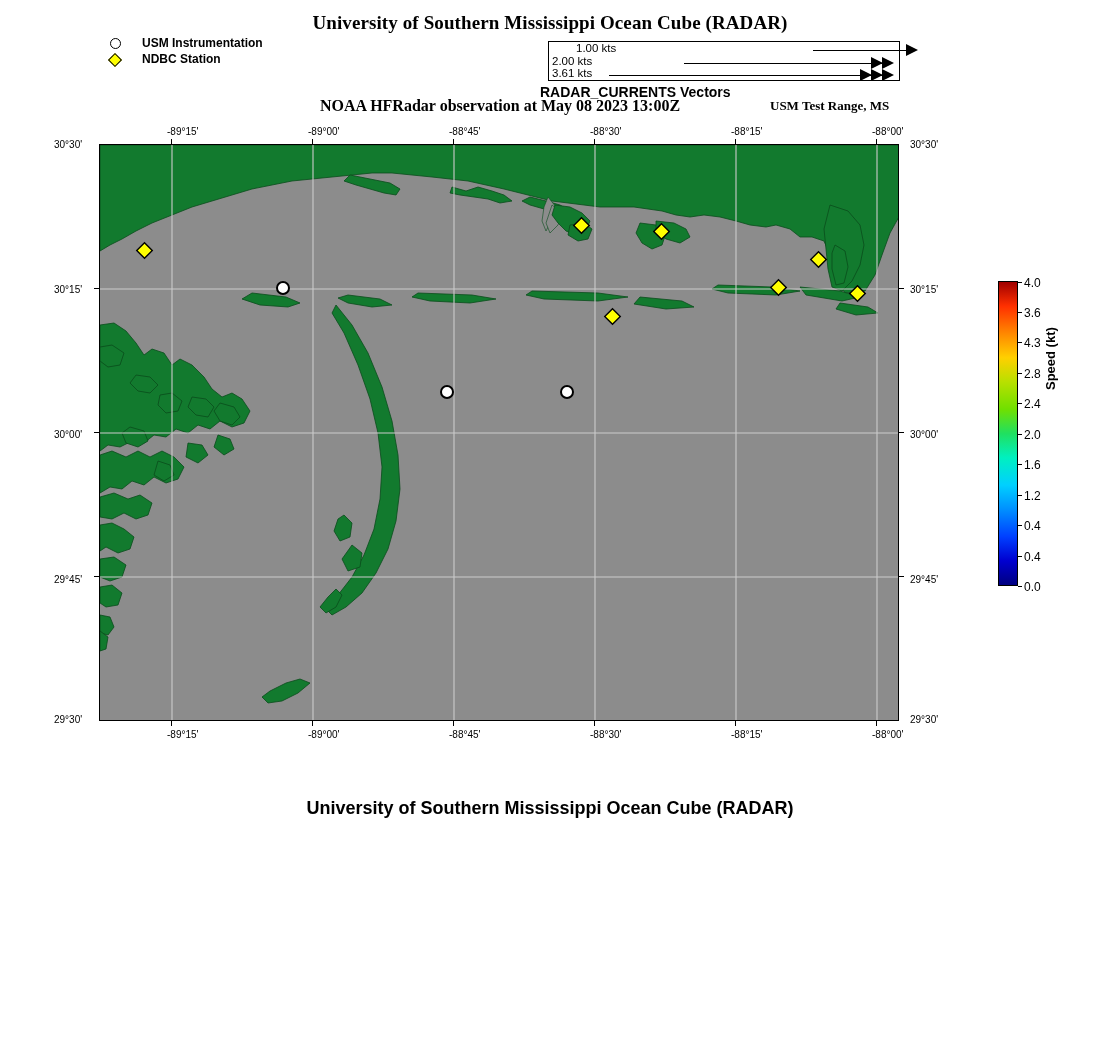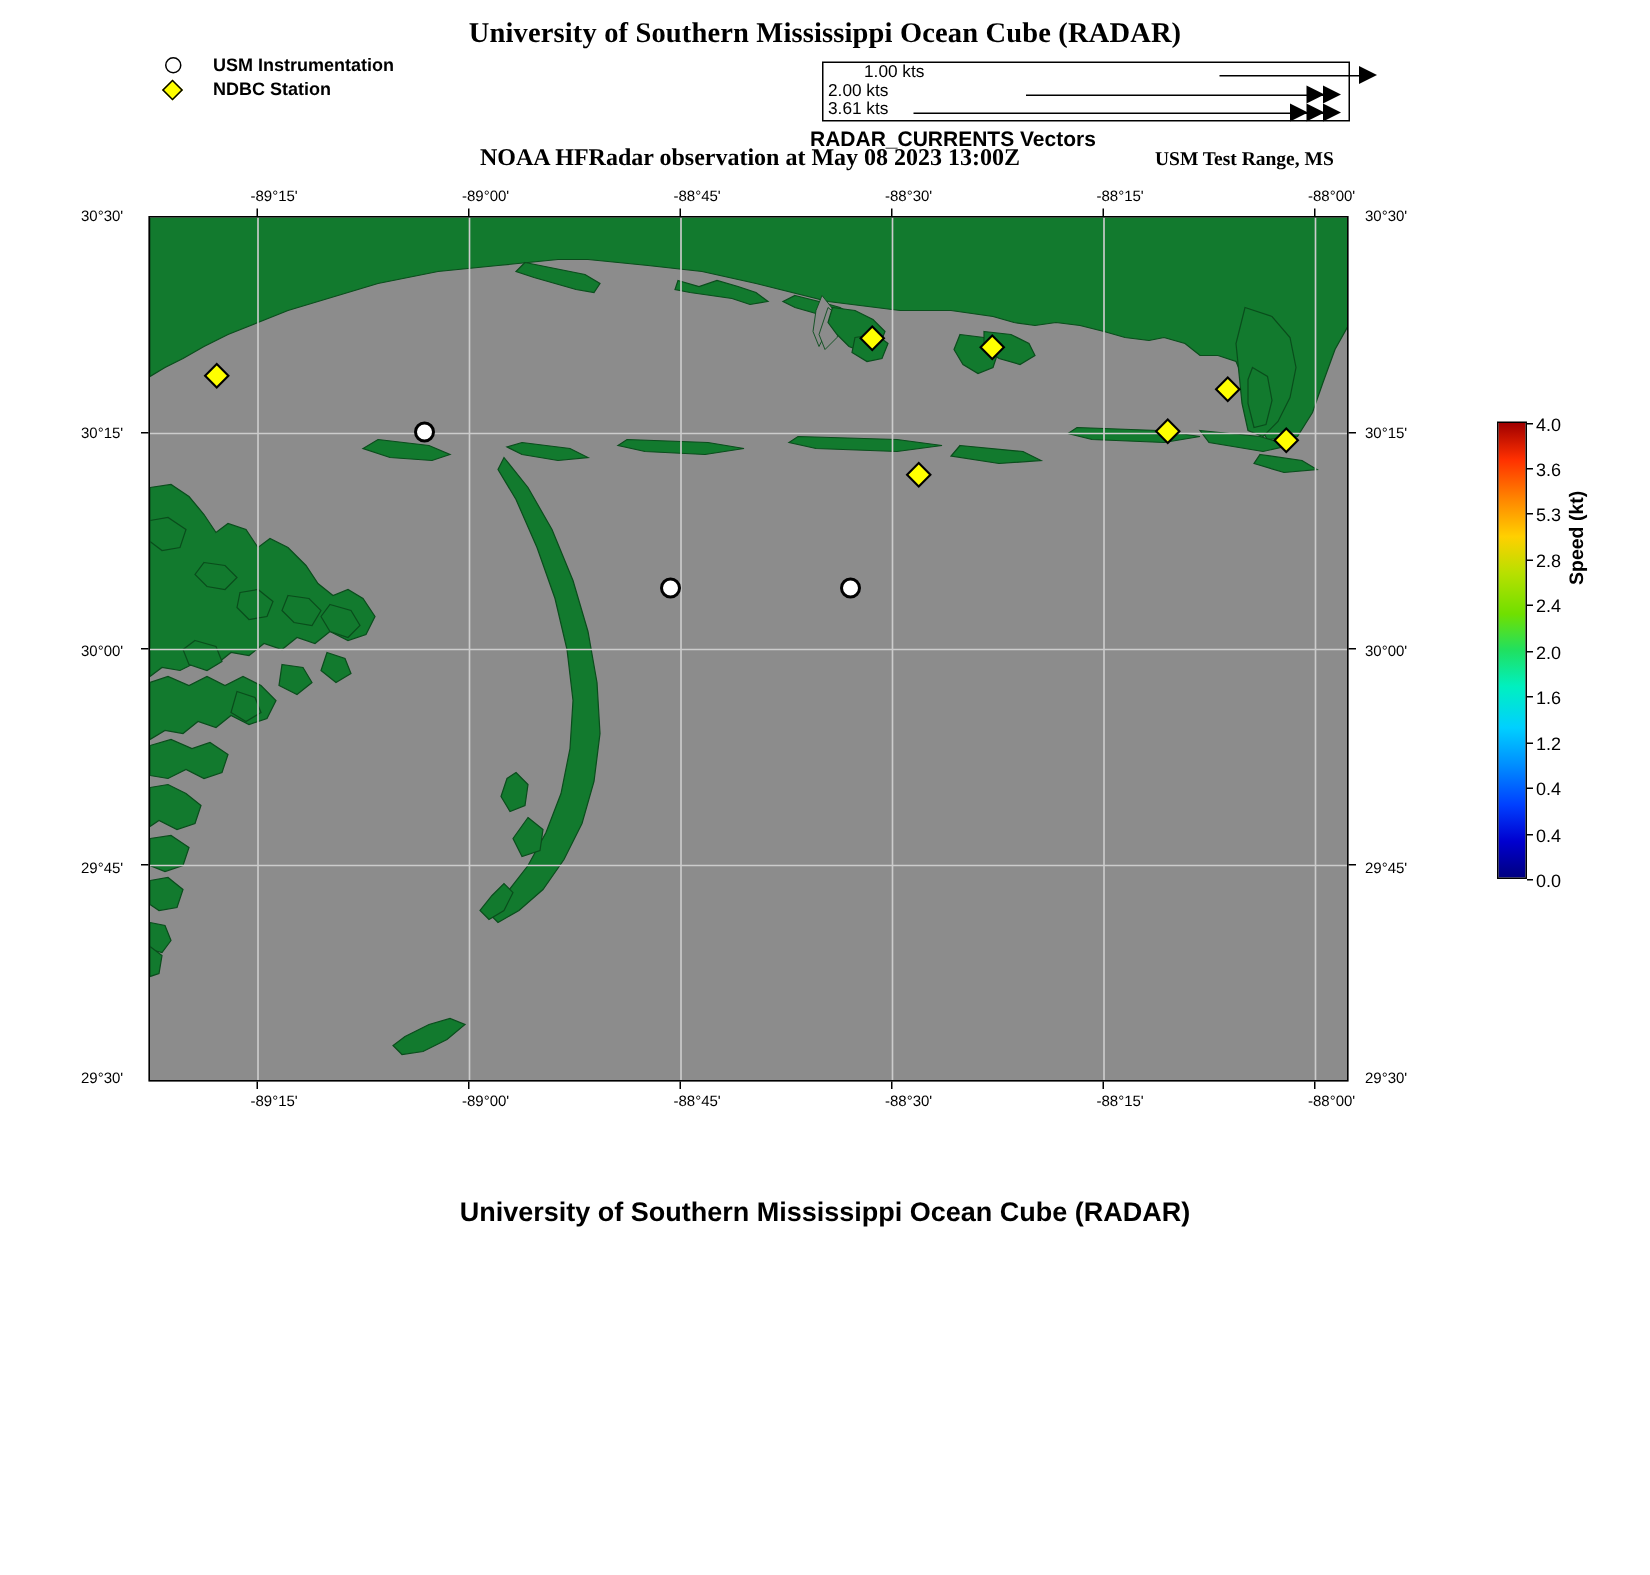--- a/index.html
+++ b/index.html
@@ -396,21 +396,21 @@
 <div class="cb-tick" style="top:403px;"></div>
 <div class="cb-tick" style="top:434px;"></div>
 <div class="cb-tick" style="top:464px;"></div>
 <div class="cb-tick" style="top:495px;"></div>
 <div class="cb-tick" style="top:525px;"></div>
 <div class="cb-tick" style="top:556px;"></div>
 <div class="cb-tick" style="top:586px;"></div>
 
 <div class="cb-label" style="top:276px;">4.0</div>
 <div class="cb-label" style="top:306px;">3.6</div>
-<div class="cb-label" style="top:336px;">5.3</div>
+<div class="cb-label" style="top:336px;">4.3</div>
 <div class="cb-label" style="top:367px;">2.8</div>
 <div class="cb-label" style="top:397px;">2.4</div>
 <div class="cb-label" style="top:428px;">2.0</div>
 <div class="cb-label" style="top:458px;">1.6</div>
 <div class="cb-label" style="top:489px;">1.2</div>
 <div class="cb-label" style="top:519px;">0.4</div>
 <div class="cb-label" style="top:550px;">0.4</div>
 <div class="cb-label" style="top:580px;">0.0</div>
 
 <div class="abs" id="cb-title">Speed (kt)</div>

